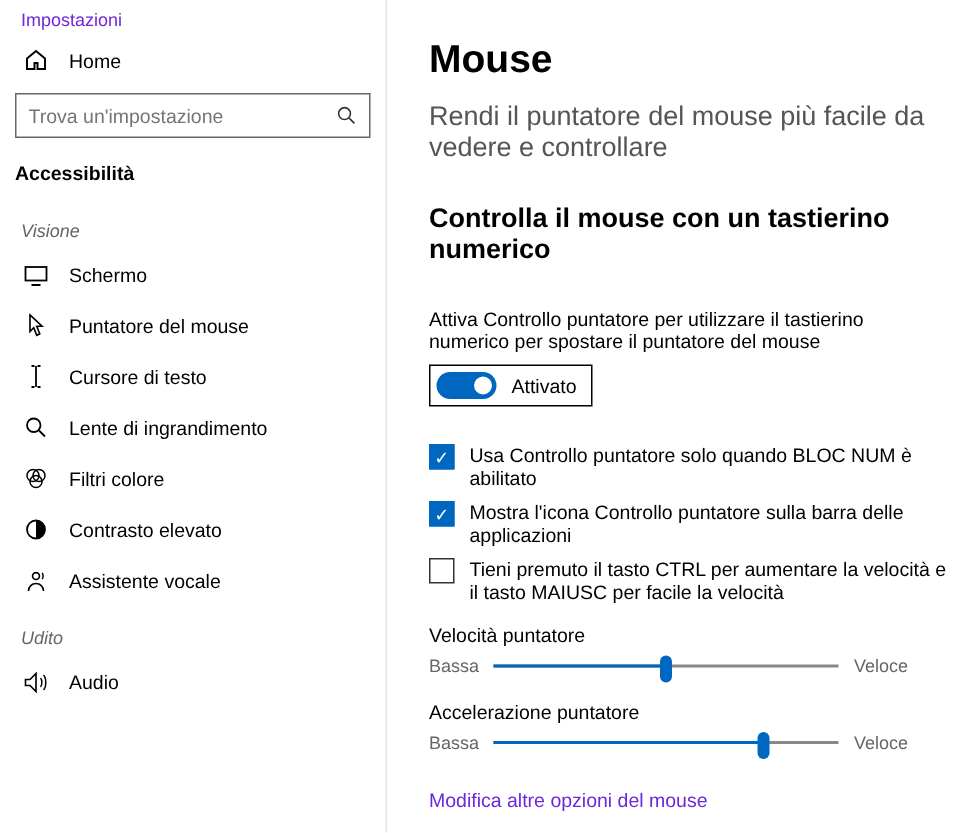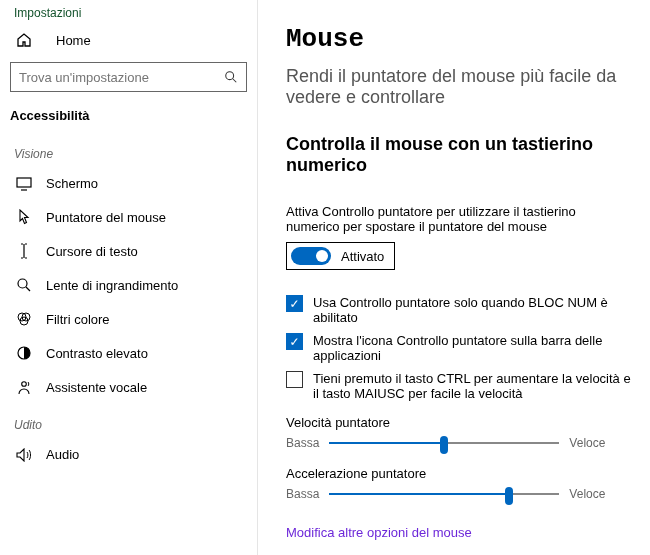--- a/index.html
+++ b/index.html
@@ -1,28 +1,28 @@
 <!DOCTYPE html>
 <html><head>
 <meta charset="utf-8">
 <style>
   * { box-sizing: border-box; margin: 0; padding: 0; font-family: "Segoe UI", Arial, sans-serif; }
   body { width: 650px; height: 555px; background: #fff; color: #000; font-size: 13px; overflow: hidden; }
   .app { display: flex; height: 100%; }
   .sidebar { width: 258px; border-right: 1px solid #e5e5e5; display: flex; flex-direction: column; }
-  .win-title { font-size: 12px; padding: 6px 10px 2px 14px; color: #14532d; }
-  .home-row { display: flex; align-items: center; gap: 24px; padding: 10px 14px 10px 16px; cursor: default; }
+  .win-title { font-size: 12px; padding: 6px 10px 2px 14px; color: #6d28d9; }
+  .home-row { display: flex; align-items: center; gap: 14px; padding: 10px 14px 10px 16px; cursor: default; }
   .search-wrap { margin: 4px 10px 8px 10px; border: 1px solid #666; height: 30px; display: flex; align-items: center; padding: 0 8px; }
   .search-wrap input { border: none; outline: none; flex: 1; font-size: 13px; background: transparent; }
   .section-current { font-weight: 600; padding: 8px 14px 10px 10px; font-size: 13px; }
   .group-label { color: #666; font-size: 12px; padding: 14px 14px 6px 14px; font-style: italic; }
   .nav-item { display: flex; align-items: center; gap: 14px; padding: 9px 14px 9px 16px; cursor: default; font-size: 13px; }
   .nav-item .ic { width: 16px; display: flex; justify-content: center; color: #000; }
   .content { flex: 1; padding: 24px 18px 10px 28px; overflow: auto; }
-  .page-title { font-size: 26px; font-weight: 600; margin-bottom: 12px; font-family: Liberation Mono, monospace; }
+  .page-title { font-size: 26px; font-weight: 600; margin-bottom: 12px; }
   .page-sub { color: #555; font-size: 18px; margin-bottom: 26px; }
   .section-h { font-size: 18px; font-weight: 600; margin-bottom: 28px; }
   .desc { font-size: 13px; margin-bottom: 8px; max-width: 340px; }
   .toggle-row { display: flex; align-items: center; gap: 10px; border: 1px solid #000; padding: 4px 10px 4px 4px; width: max-content; margin-bottom: 25px; }
   .toggle { width: 40px; height: 18px; border-radius: 10px; background: #0067c0; position: relative; }
   .toggle::after { content: ""; position: absolute; width: 12px; height: 12px; background: #fff; border-radius: 50%; top: 3px; right: 3px; }
   .check-row { display: flex; align-items: flex-start; gap: 10px; margin: 8px 0; font-size: 13px; max-width: 360px; }
   .chk { width: 17px; height: 17px; border: 1px solid #333; flex-shrink: 0; display: flex; align-items: center; justify-content: center; }
   .chk.on { background: #0067c0; border-color: #0067c0; color: #fff; font-size: 12px; line-height: 1; }
   .slider-block { margin-top: 14px; }

